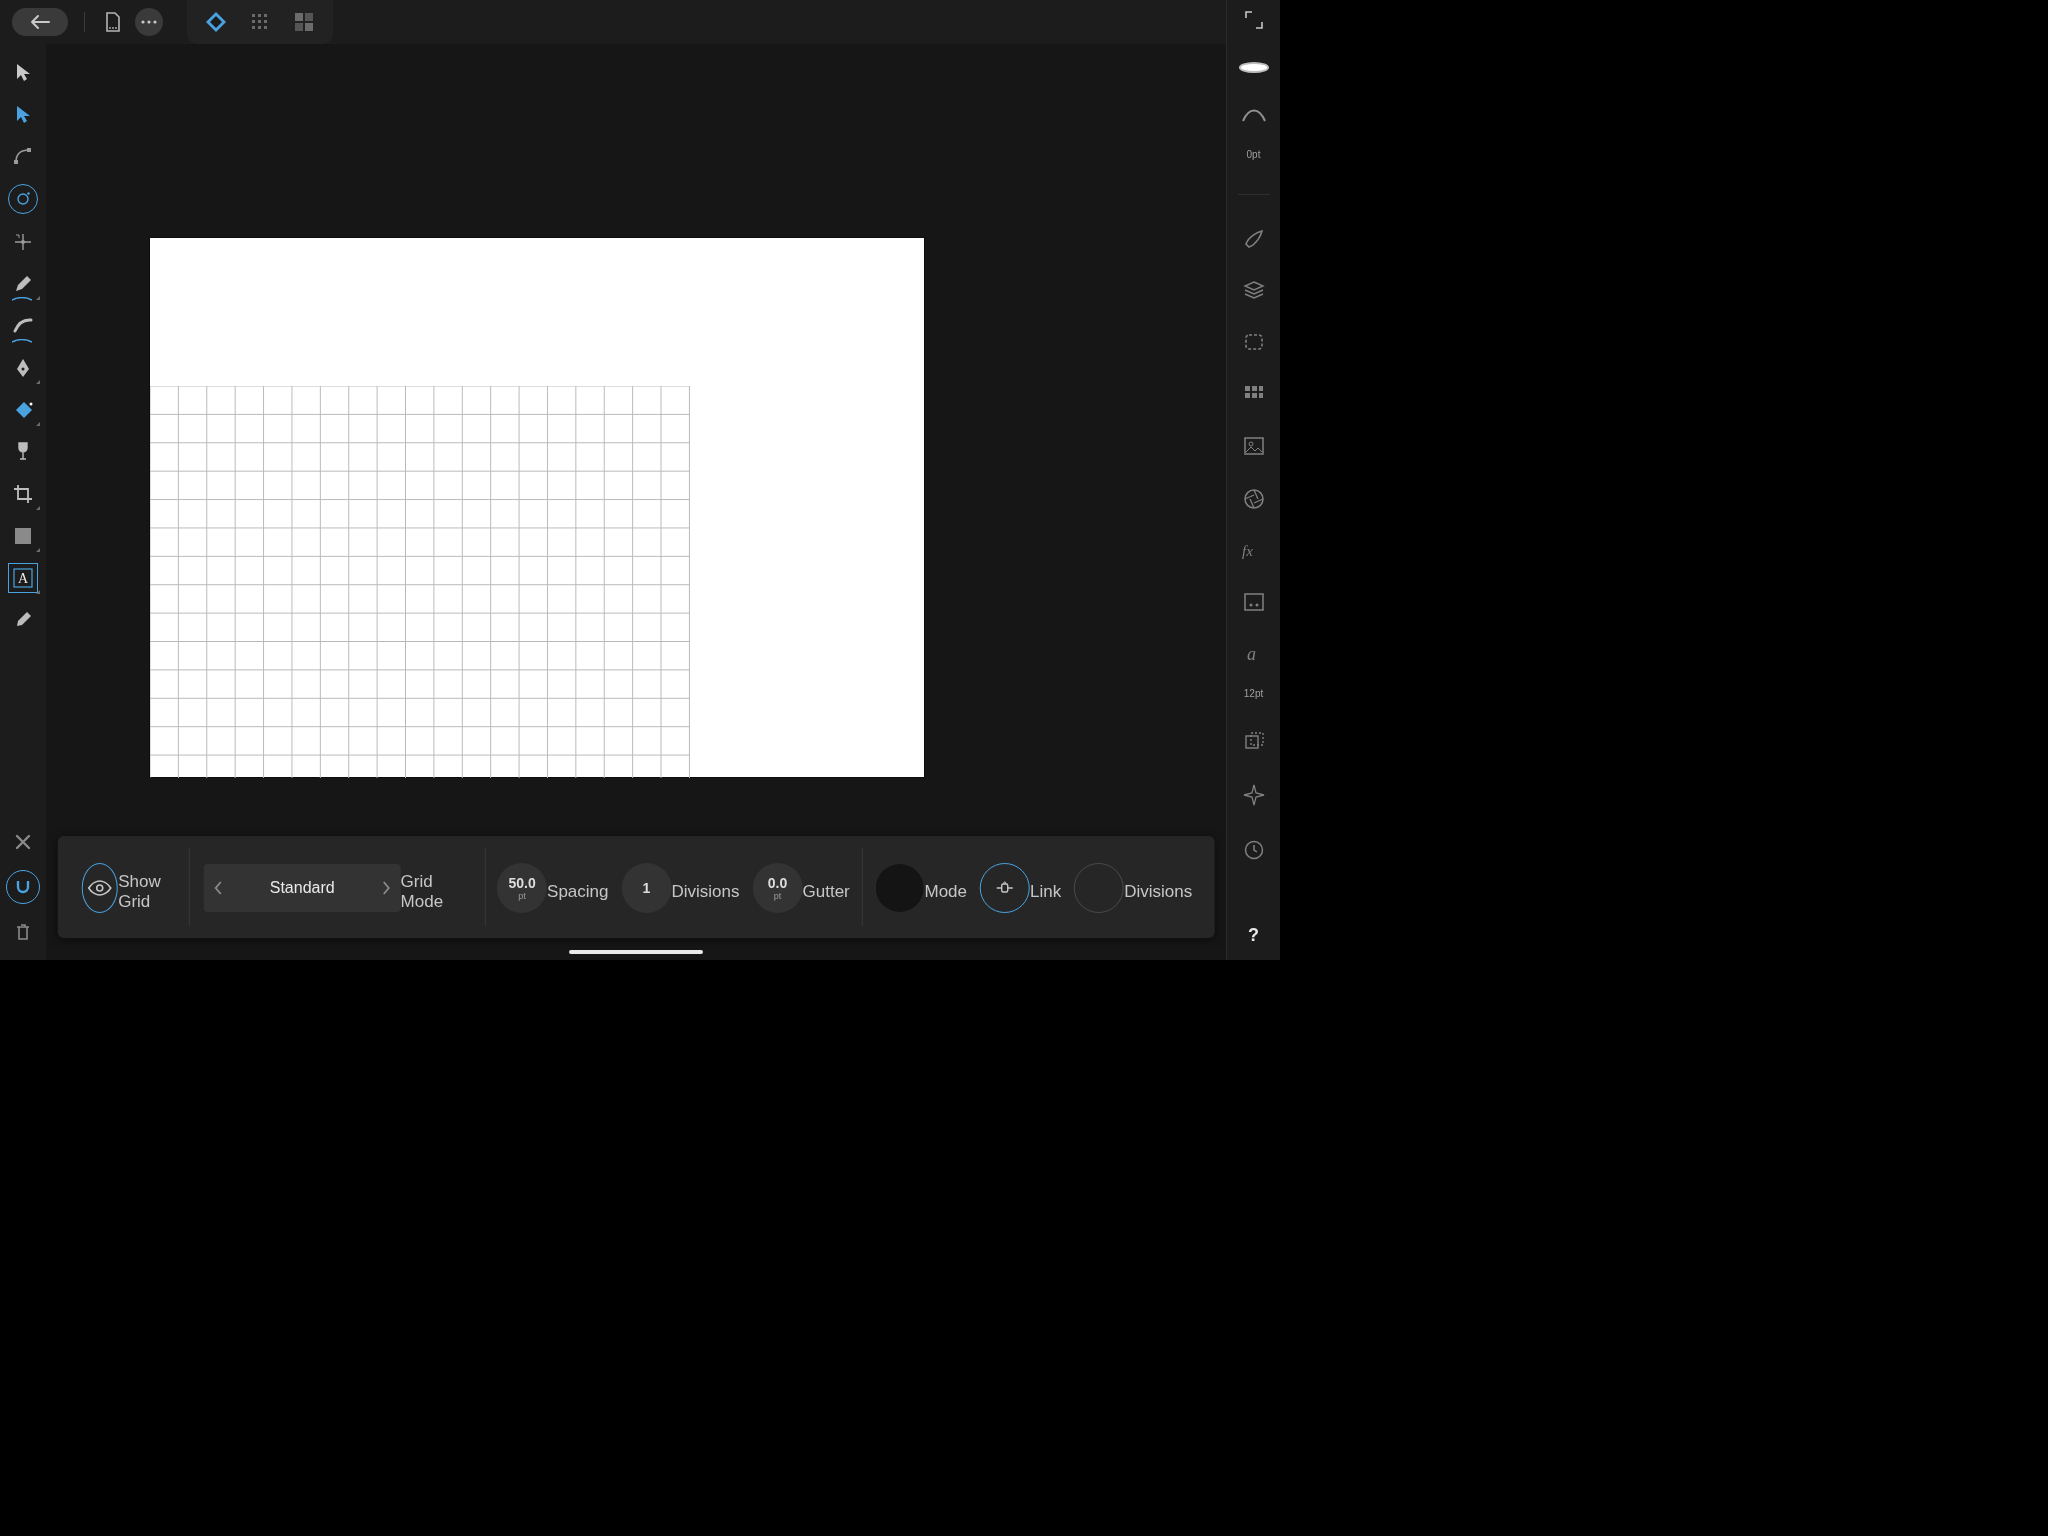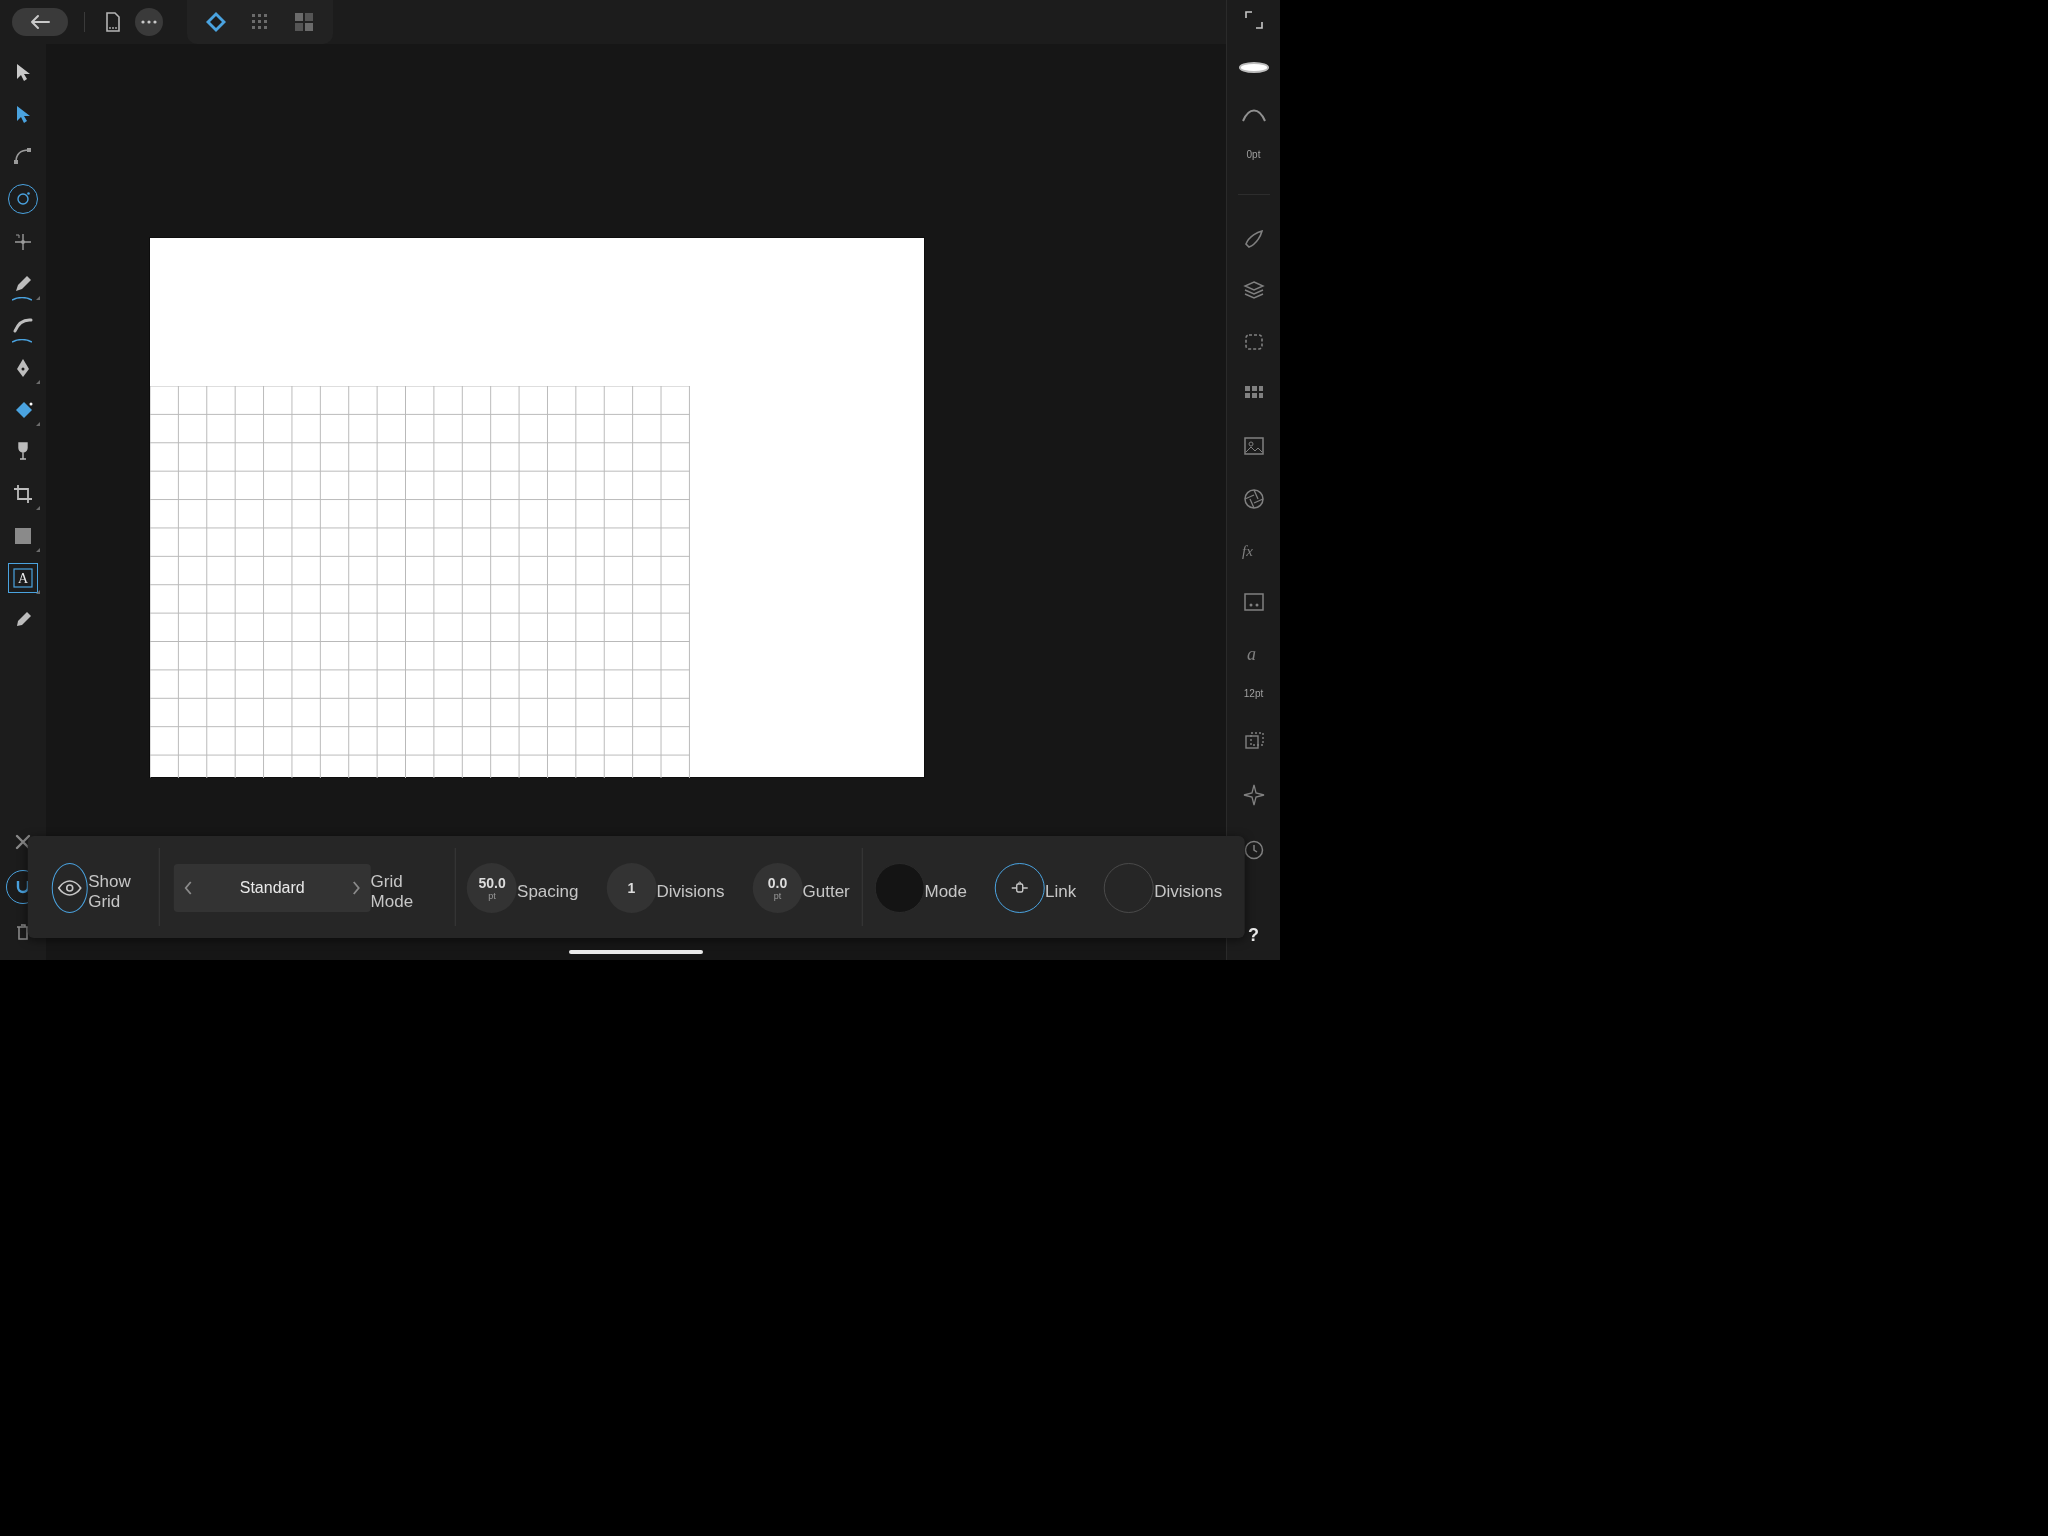--- a/index.html
+++ b/index.html
@@ -109,21 +109,21 @@
   .knob .val{font-size:14px;font-weight:600;color:#ddd;line-height:1;}
   .knob .unit{font-size:9px;color:#9a9a9a;margin-top:1px;}
   .ctx-label{font-size:17px;color:#c6c6c6;margin-top:10px;}
 
   .mode-chip{
     display:flex;align-items:center;justify-content:space-between;
     background:#333;border-radius:4px;height:48px;width:224px;margin-top:2px;
   }
   .mode-chip .chev{width:28px;display:flex;align-items:center;justify-content:center;color:#8a8a8a;}
   .mode-chip .mlabel{flex:1;text-align:center;font-size:16px;color:#eaeaea;}
-  .ctx-row{display:flex;gap:20px;}
+  .ctx-row{display:flex;gap:5px;}
 
   
   .home-ind{position:absolute;bottom:6px;left:50%;transform:translateX(-50%);width:134px;height:4px;border-radius:3px;background:#eaeaea;}
 
 </style>
 </head>
 <body>
 
 <div class="topbar">
   <div class="back-btn">

